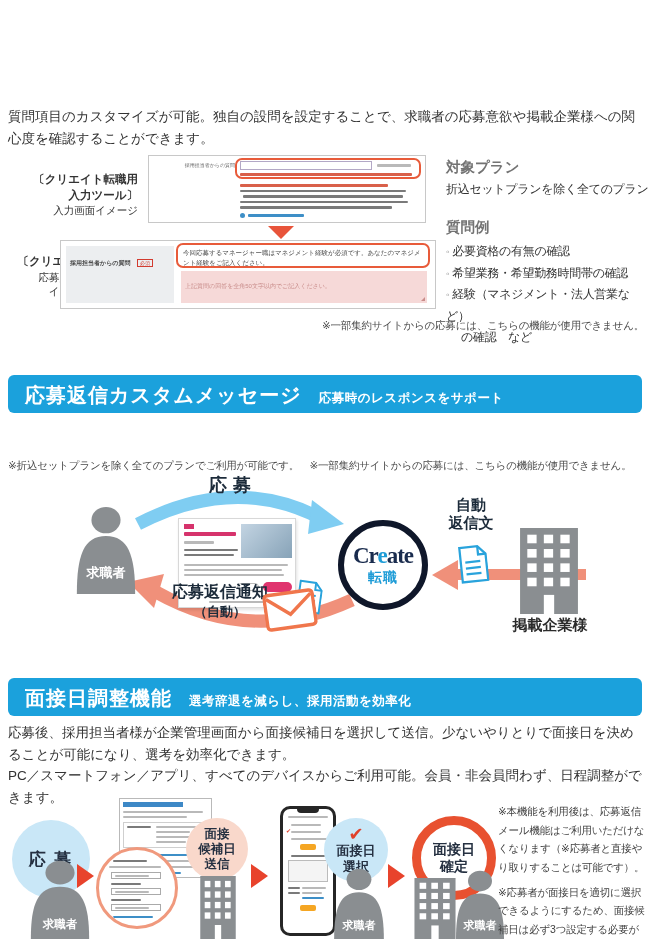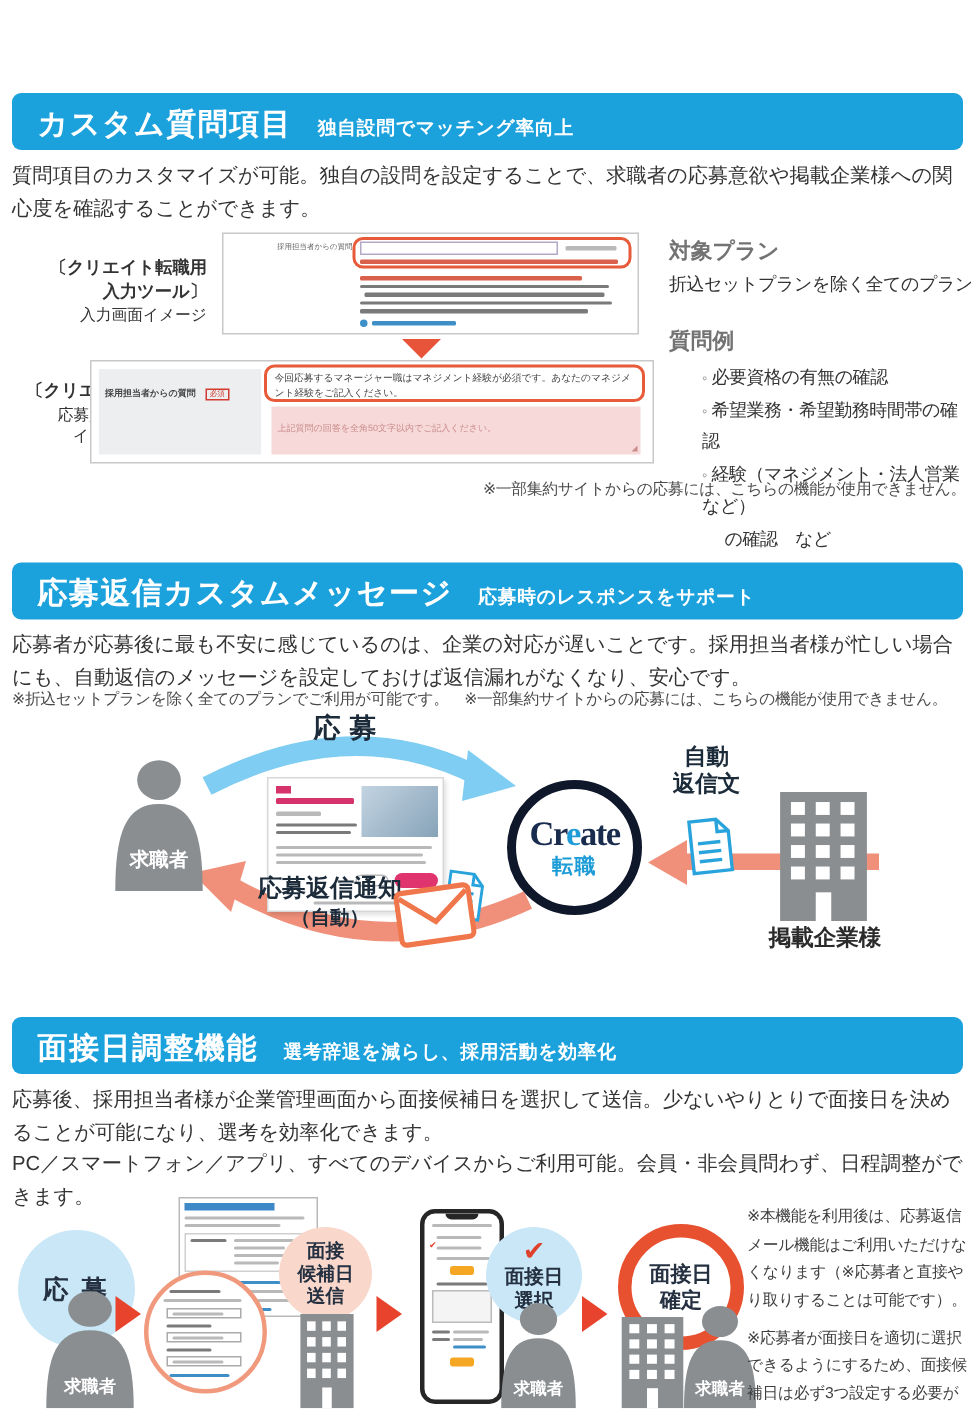--- a/index.html
+++ b/index.html
@@ -88,24 +88,20 @@
   .inbox { position:absolute; border:1px solid #aaa; background:#fff; }
 
   .fnotes p { font-size:10.5px; line-height:1.78; color:#3f3f3f; margin-bottom:6px; letter-spacing:-.2px; }
 </style>
 </head>
 <body>
 
 <div id="page">
 
 
-  <div class="abs sec-header" style="top:62px;">
-    <span class="t">カスタム質問項目</span>
-    <span class="s">独自設問でマッチング率向上</span>
-  </div>
 
   <div class="abs body-text" style="left:8px; top:106px; width:636px;">質問項目のカスタマイズが可能。独自の設問を設定することで、求職者の応募意欲や掲載企業様への関心度を確認することができます。</div>
 
   <div class="abs ss-label-r" style="left:0; top:172px; width:138px;">
     <div class="b">〔クリエイト転職用</div>
     <div class="b">入力ツール〕</div>
     <div class="n">入力画面イメージ</div>
   </div>
 
   <div class="abs panel" style="left:148px; top:155px; width:278px; height:68px;">
@@ -141,36 +137,35 @@
     <div class="abs" style="left:120px; top:30px; width:246px; height:32px; background:#f6d9d8; padding:3px 4px;">
       <span class="tiny" style="color:#c98d8b;">上記質問の回答を全角50文字以内でご記入ください。</span>
       <span class="abs" style="right:2px; bottom:2px; width:0; height:0; border-left:4px solid transparent; border-bottom:4px solid #c98d8b;"></span>
     </div>
   </div>
 
   <div class="abs" style="left:446px; top:158px; width:204px;">
     <div class="col-title">対象プラン</div>
     <div class="col-val">折込セットプランを除く全てのプラン</div>
     <div class="col-title" style="margin-top:20px;">質問例</div>
-    <div style="margin-top:4px;margin-left:22px;">
+    <div style="margin-top:4px;">
       <div class="qex-item"><span class="mk">◦</span><span>必要資格の有無の確認</span></div>
       <div class="qex-item"><span class="mk">◦</span><span>希望業務・希望勤務時間帯の確認</span></div>
       <div class="qex-item"><span class="mk">◦</span><span>経験（マネジメント・法人営業など）</span></div>
       <div class="qex-item qex-cont">の確認　など</div>
     </div>
   </div>
 
   <div class="abs small-note" style="left:8px; top:319px; width:636px; text-align:right;">※一部集約サイトからの応募には、こちらの機能が使用できません。</div>
 
   <div class="abs sec-header" style="top:375px;">
     <span class="t">応募返信カスタムメッセージ</span>
     <span class="s">応募時のレスポンスをサポート</span>
   </div>
 
-  <div class="abs body-text" style="left:8px; top:419px; width:638px;">応募者が応募後に最も不安に感じているのは、企業の対応が遅いことです。採用担当者様が忙しい場合にも、自動返信のメッセージを設定しておけば返信漏れがなくなり、安心です。</div>
 
   <div class="abs small-note" style="left:8px; top:459px; width:636px;">※折込セットプランを除く全てのプランでご利用が可能です。　※一部集約サイトからの応募には、こちらの機能が使用できません。</div>
 
   <div class="abs" style="left:0; top:472px; width:650px; height:196px;">
 
     <svg class="abs" style="left:0; top:0;" width="650" height="196" viewBox="0 0 650 196">
 
       <path d="M138,52 Q235,2 320,46" fill="none" stroke="#7fcdf2" stroke-width="13"></path>
       <polygon points="312,28 344,52 308,62" fill="#7fcdf2"></polygon>
 

